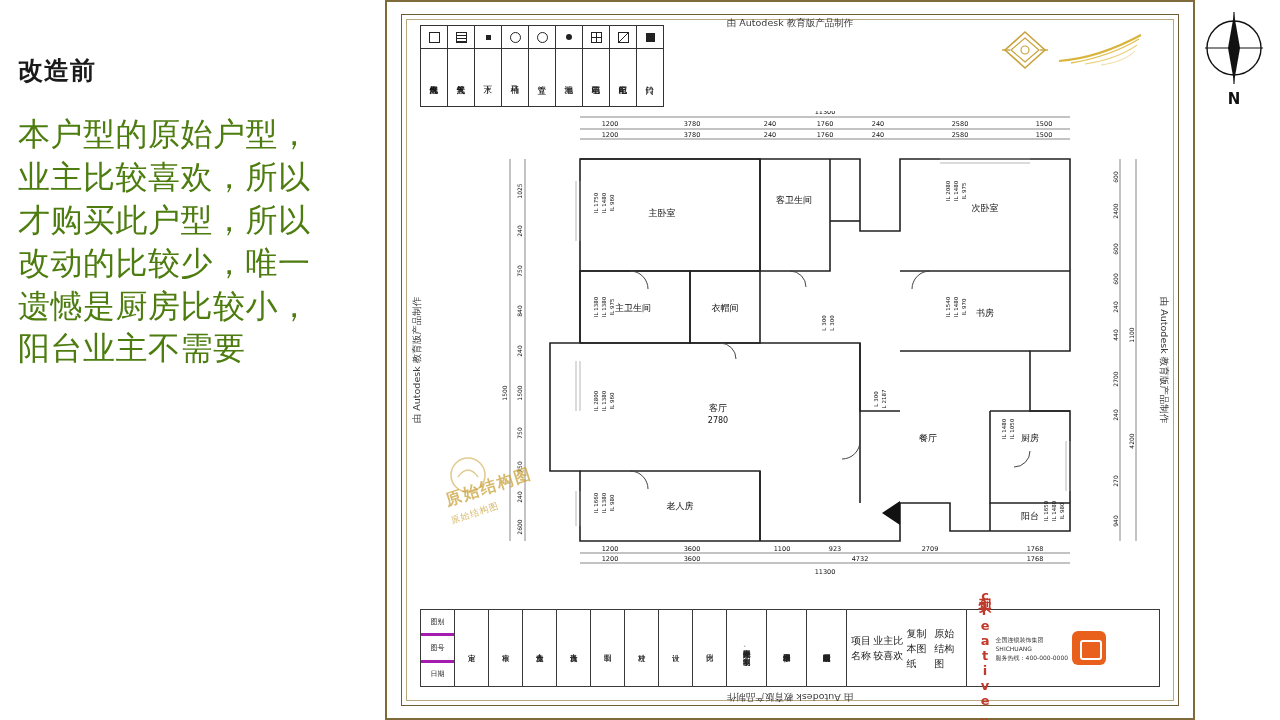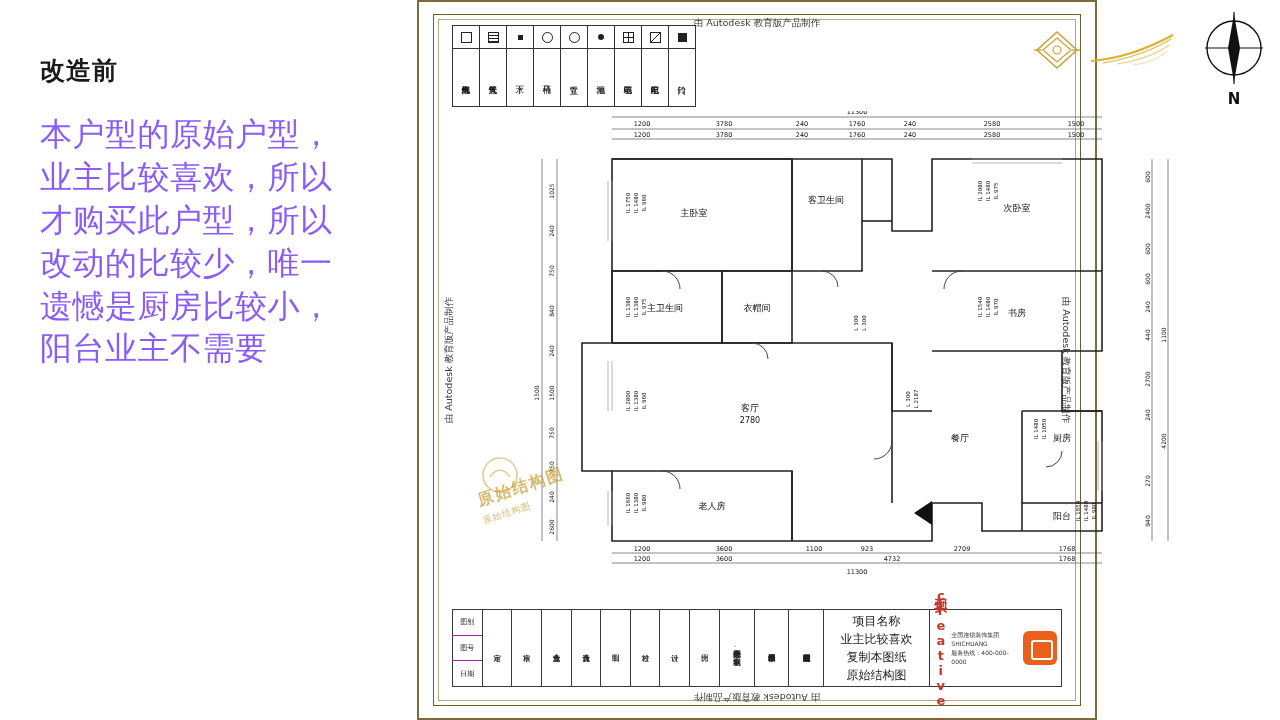--- a/index.html
+++ b/index.html
@@ -14,50 +14,49 @@
   #slide {
     position: relative;
     width: 1280px;
     height: 720px;
     background: #ffffff;
   }
 
   
   .left-col {
     position: absolute;
-    left: 40px;
+    left: 18px;
     top: 54px;
     width: 320px;
   }
   .left-title {
     font-size: 25px;
     font-weight: bold;
     color: #1a1a1a;
     letter-spacing: 1px;
     margin-bottom: 26px;
   }
   .left-body {
     font-size: 32px;
     line-height: 1.34;
-    color: #8b5cf6;
+    color: #4d7c0f;
     letter-spacing: 0.5px;
     width: 300px;
   }
 
   
   .drawing {
     position: absolute;
     left: 385px;
     top: 0px;
-    width: 680px;
+    width: 810px;
     height: 720px;
     background: #ffffff;
     border: 2px solid #7f6a3a;
     box-sizing: border-box;
-    margin-left: 32px;
   }
   .drawing-inner {
     position: absolute;
     left: 14px;
     top: 12px;
     right: 14px;
     bottom: 12px;
     border: 1px solid #6e5c33;
   }
   .drawing-inner2 {
@@ -242,28 +241,28 @@
   }
   .tb-split { flex-direction: column; }
   .tb-split > div {
     flex: 1;
     width: 100%;
     display: flex;
     align-items: center;
     justify-content: center;
     font-size: 7px;
     color: #222;
-    border-bottom: 1px solid #a21caf;
+    border-bottom: 3px solid #a21caf;
   }
   .tb-split > div:last-child { border-bottom: none; font-family: Liberation Serif, serif; }
   .tb-wide {
-    flex-direction: column;
+    flex-direction: row;
     justify-content: center;
     padding: 2px 4px;
-    font-size: 12px;
+    font-size: 10px;
     color: #222;
     line-height: 1.5;
   }
   .tb-logo {
     width: 150px;
     display: flex;
     align-items: center;
     gap: 4px;
     padding: 0 4px;
     box-sizing: border-box;

